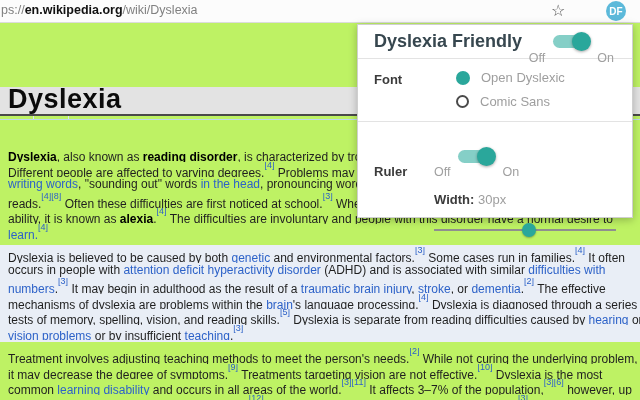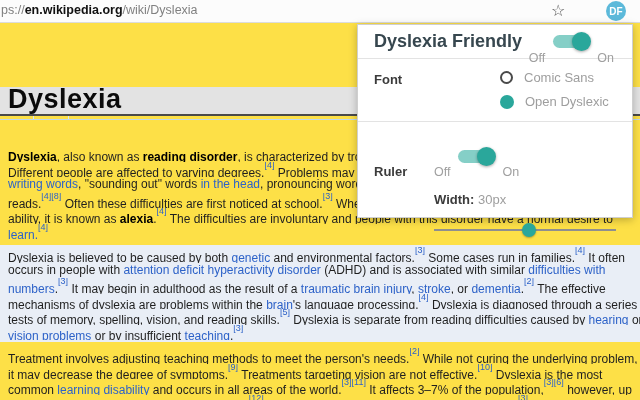--- a/index.html
+++ b/index.html
@@ -1,18 +1,18 @@
 <!DOCTYPE html>
 <html><head>
 <meta charset="utf-8">
 <style>
   html,body{margin:0;padding:0;}
   .screen{
     position:relative; width:640px; height:400px; overflow:hidden;
-    background:#fde047; font-family:"Liberation Sans", sans-serif;
+    background:#bef264; font-family:"Liberation Sans", sans-serif;
     -webkit-font-smoothing:antialiased;
   }
   
   .toolbar{position:absolute;top:0;left:0;width:640px;height:22px;background:#fcfcfc;border-bottom:1px solid #dcdcdc;}
   .urlbar{position:absolute;left:1px;top:3px;font-size:12.5px;white-space:nowrap;}
   .url-pre,.url-path{color:#808080;}
   .url-domain{color:#111;font-weight:bold;}
   .star{position:absolute;left:551px;top:1px;font-size:16px;color:#555;line-height:20px;cursor:pointer;}
   .ext-icon{position:absolute;left:606px;top:1px;width:20px;height:20px;border-radius:10px;
     background:var(--ext-bg);color:#fff;font-size:10px;font-weight:bold;
@@ -38,21 +38,21 @@
   .popup{position:absolute;left:357px;top:24px;width:276px;height:194px;background:#fff;
     border:1px solid #cfcfcf;box-shadow:0 2px 8px rgba(0,0,0,0.25);z-index:10;box-sizing:border-box;}
   .pop-header{height:33px;display:flex;align-items:center;padding:0 18px 0 16px;border-bottom:1px solid #e3e3e3;}
   .pop-title{font-size:18px;font-weight:600;color:#37474f;flex:1;}
   .tg-group{display:flex;align-items:center;gap:8px;}
   .tg-label{font-size:12.5px;color:#a0a0a0;margin-top:32px;}
   .switch{position:relative;width:36px;height:13px;border-radius:7px;background:var(--accent-light);cursor:pointer;}
   .switch .knob{position:absolute;left:19px;top:-3px;width:19px;height:19px;border-radius:50%;
     background:var(--accent);box-shadow:0 1px 3px rgba(0,0,0,0.35);}
   .pop-section{padding:11px 16px 12px 16px;}
-  .sec-font{display:flex;border-bottom:1px solid #e3e3e3;gap:44px;}
+  .sec-font{display:flex;border-bottom:1px solid #e3e3e3;}
   .sec-label{font-size:13px;font-weight:600;color:#3b3b3b;}
   .sec-font .sec-label{width:82px;padding-top:2px;}
   .font-options{display:flex;flex-direction:column;gap:9px;}
   .radio-row{display:flex;align-items:center;gap:11px;cursor:pointer;}
   .radio{width:13px;height:13px;border-radius:50%;box-sizing:border-box;border:2px solid #4a4a4a;background:#fff;}
   .radio.sel{border:none;background:var(--accent);width:14px;height:14px;}
   .radio-label{font-size:13px;color:#9e9e9e;}
   .sec-ruler .row1{display:flex;align-items:flex-end;}
   .sec-ruler .sec-label{width:60px;}
   .width-row{margin:13px 0 0 60px;font-size:13px;}
@@ -119,26 +119,26 @@
             <span class="knob"></span>
           </span>
         <span class="tg-label">On</span>
       </span>
     </div>
 
     <div class="pop-section sec-font">
       <span class="sec-label">Font</span>
       <div class="font-options" id="font-options">
           <div class="radio-row">
+            <span class="radio sel"></span>
+            <span class="radio-label">Open Dyslexic</span>
+          </div>
+          <div class="radio-row">
             <span class="radio"></span>
             <span class="radio-label">Comic Sans</span>
-          </div>
-          <div class="radio-row">
-            <span class="radio sel"></span>
-            <span class="radio-label">Open Dyslexic</span>
           </div>
         </div>
     </div>
 
     <div class="pop-section sec-ruler">
       <div class="row1">
         <span class="sec-label">Ruler</span>
         <span class="tg-group">
           <span class="tg-label">Off</span>
           <span class="switch">

